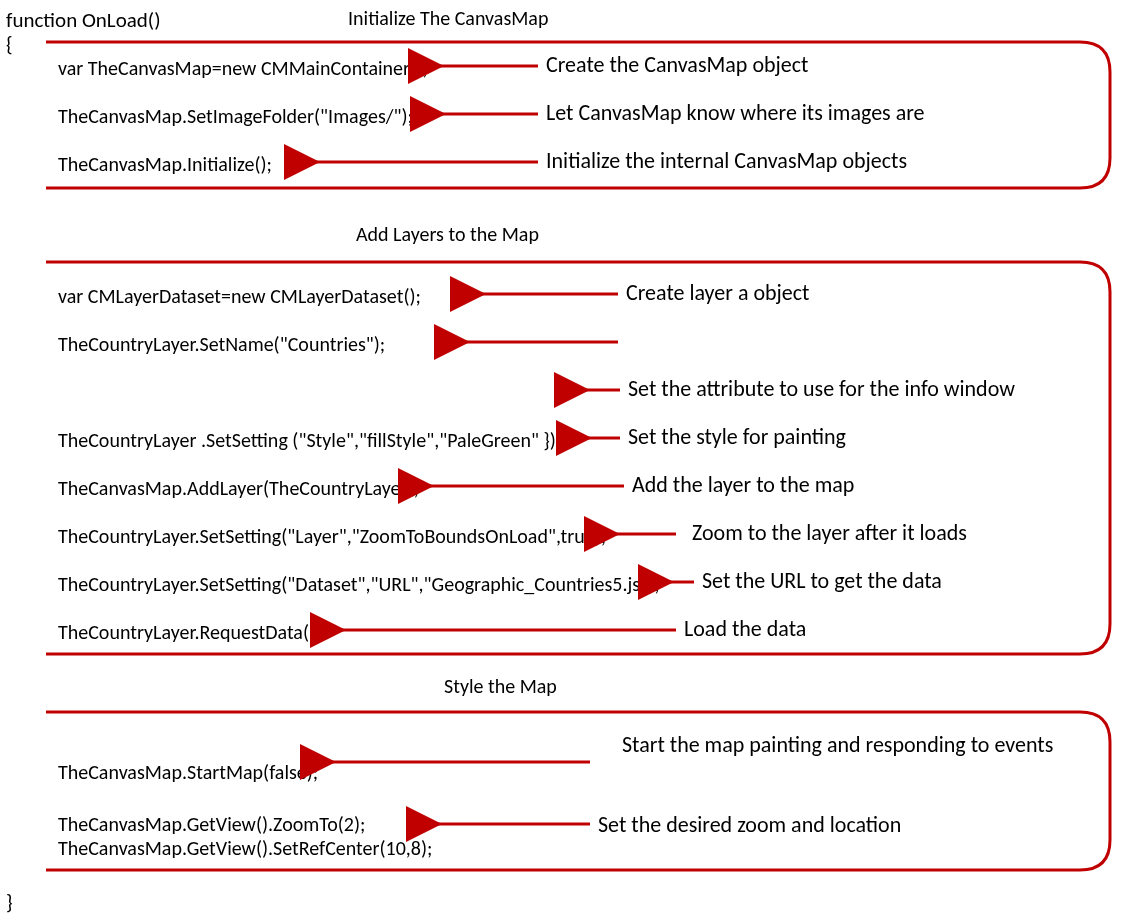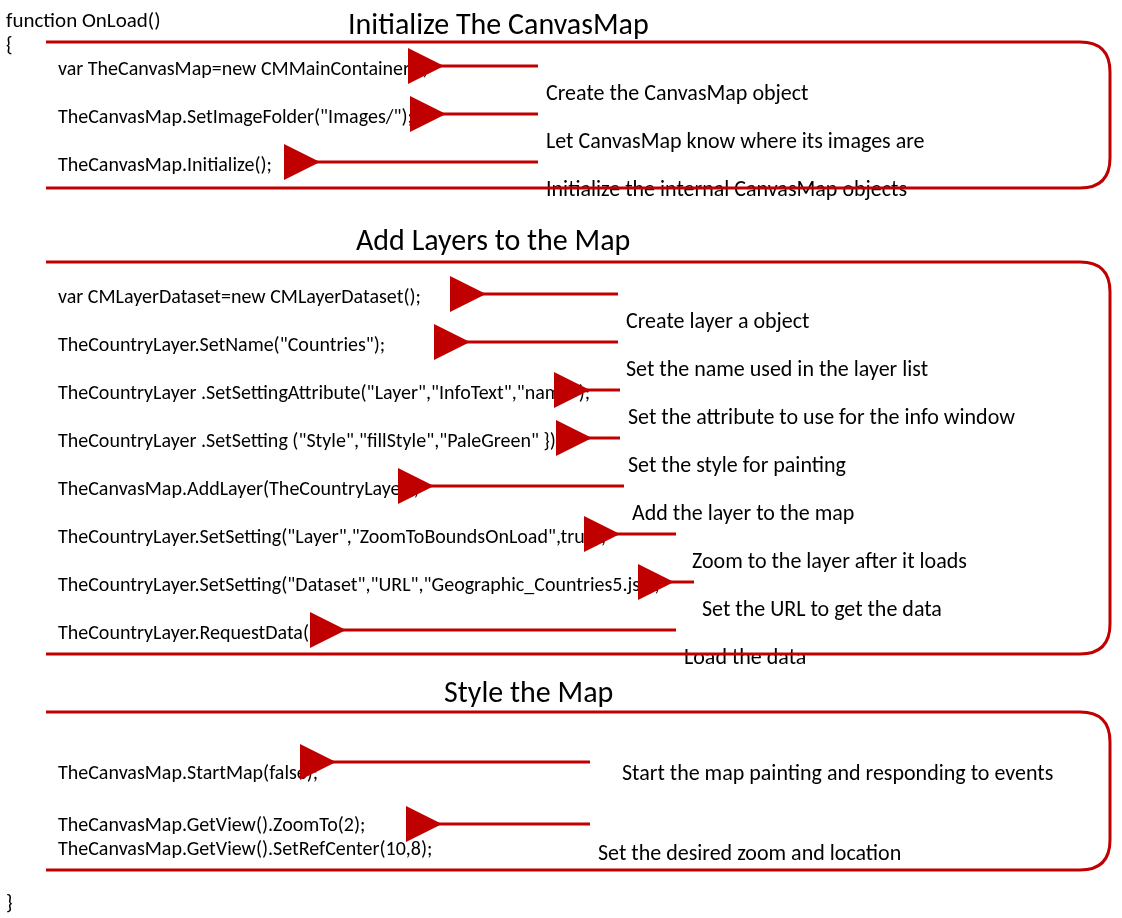--- a/index.html
+++ b/index.html
@@ -13,22 +13,22 @@
     overflow:hidden;
   }
   .page { position:relative; width:1122px; height:838px; }
   .code, .ann, .head, .plain {
     position:absolute;
     white-space:nowrap;
     line-height:1.2;
   }
   .plain { font-size:21px; }
   .code  { font-size:20px;text-align:right; }
-  .ann   { font-size:22px;margin-top:28px; }
-  .head  { font-size:30px; }
+  .ann   { font-size:22px; }
+  .head  { font-size:20px; }
   svg.over {
     position:absolute;
     left:0;top:0;
     width:1122px;height:918px;
     pointer-events:none;
   }
   .arrow { stroke:#C00000; stroke-width:3; fill:none; }
   .ahead { fill:#C00000; }
   .group { stroke:#C00000; stroke-width:3; fill:none; }
 </style>
@@ -48,29 +48,27 @@
   <div class="code" style="left:58px;top:152px">TheCanvasMap.Initialize();</div>
 
   <div class="ann" style="left:546px;top:52px">Create the CanvasMap object</div>
   <div class="ann" style="left:546px;top:100px">Let CanvasMap know where its images are</div>
   <div class="ann" style="left:546px;top:148px">Initialize the internal CanvasMap objects</div>
 
   <div class="head" style="left:356px;top:222px">Add Layers to the Map</div>
 
   <div class="code" style="left:58px;top:284px">var CMLayerDataset=new CMLayerDataset();</div>
   <div class="code" style="left:58px;top:332px">TheCountryLayer.SetName("Countries");</div>
-  <div class="code" style="left:58px;top:380px">TheCountryLayer .SetSettingAttribute("Layer","InfoText","name");</div>
   <div class="code" style="left:58px;top:428px">TheCountryLayer .SetSetting ("Style","fillStyle","PaleGreen" });</div>
   <div class="code" style="left:58px;top:476px">TheCanvasMap.AddLayer(TheCountryLayer);</div>
   <div class="code" style="left:58px;top:524px">TheCountryLayer.SetSetting("Layer","ZoomToBoundsOnLoad",true);</div>
   <div class="code" style="left:58px;top:572px">TheCountryLayer.SetSetting("Dataset","URL","Geographic_Countries5.js");</div>
   <div class="code" style="left:58px;top:620px">TheCountryLayer.RequestData();</div>
 
   <div class="ann" style="left:626px;top:280px">Create layer a object</div>
-  <div class="ann" style="left:626px;top:328px">Set the name used in the layer list</div>
   <div class="ann" style="left:628px;top:376px">Set the attribute to use for the info window</div>
   <div class="ann" style="left:628px;top:424px">Set the style for painting</div>
   <div class="ann" style="left:632px;top:472px">Add the layer to the map</div>
   <div class="ann" style="left:692px;top:520px">Zoom to the layer after it loads</div>
   <div class="ann" style="left:702px;top:568px">Set the URL to get the data</div>
   <div class="ann" style="left:684px;top:616px">Load the data</div>
 
   <div class="head" style="left:444px;top:674px">Style the Map</div>
 
   <div class="code" style="left:58px;top:760px">TheCanvasMap.StartMap(false);</div>

